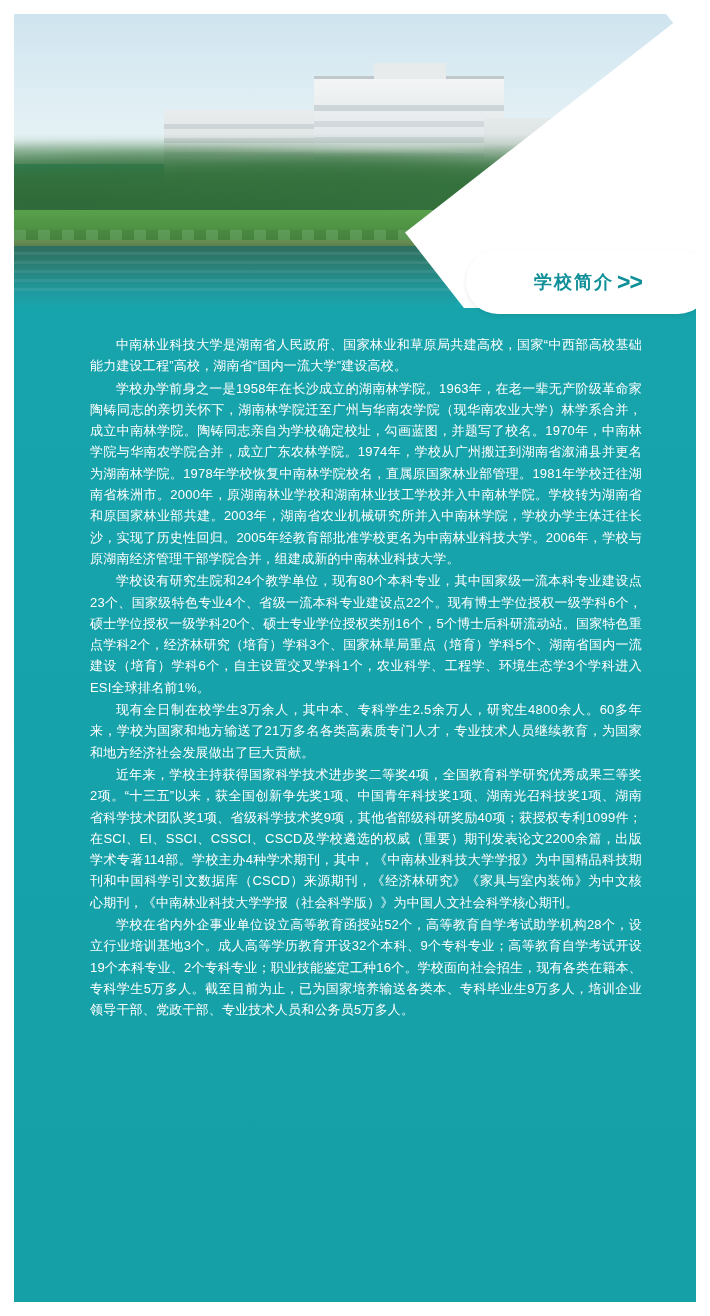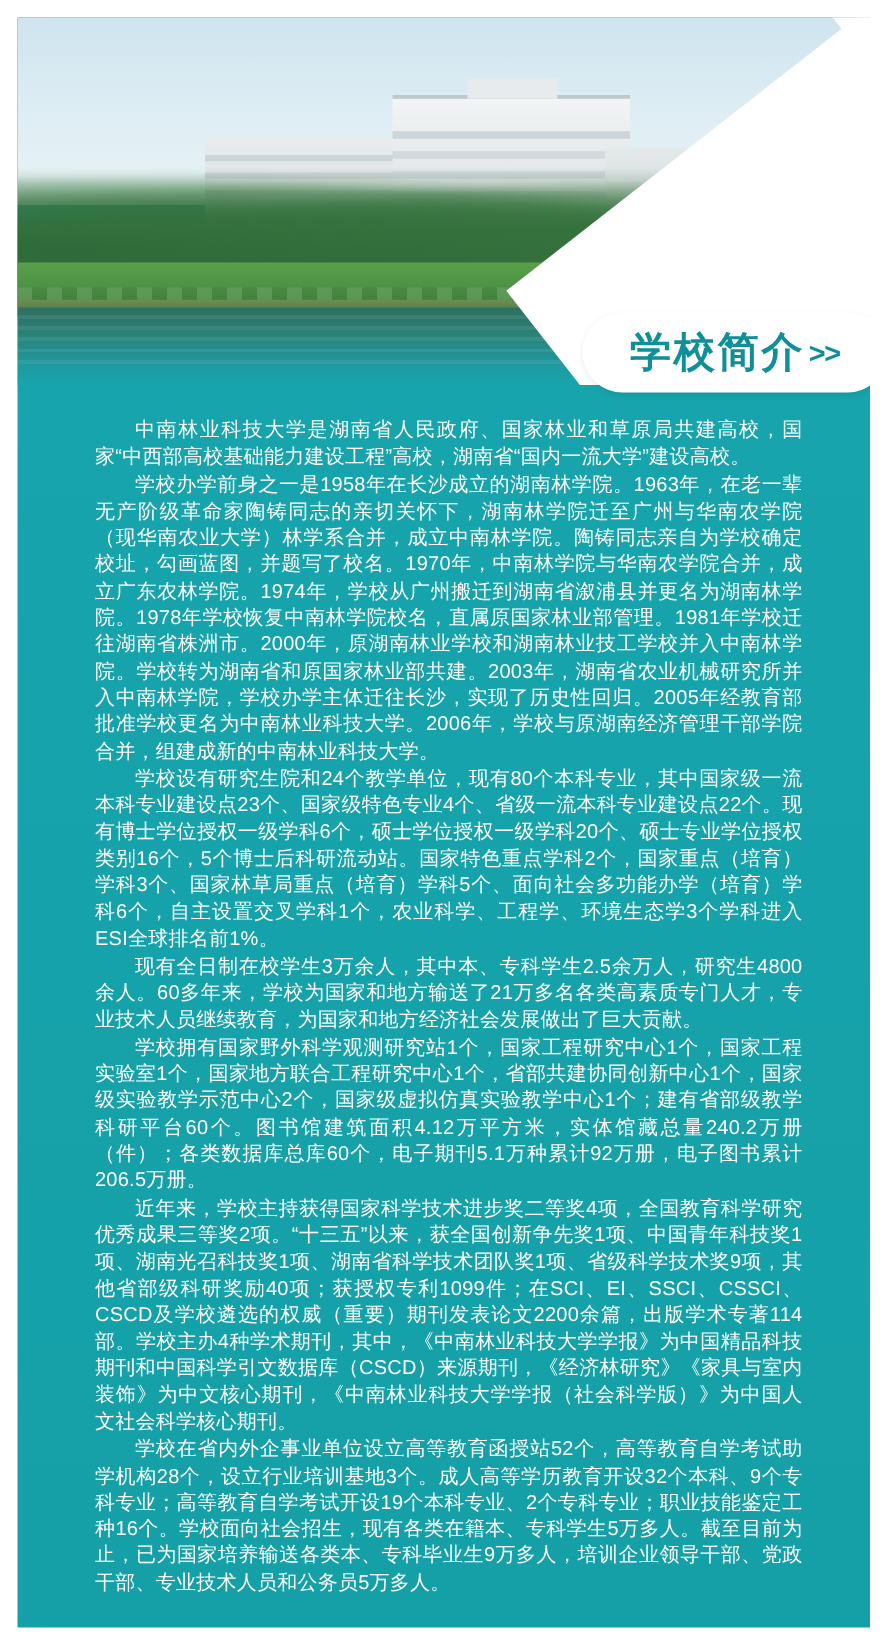--- a/index.html
+++ b/index.html
@@ -163,44 +163,44 @@
     height: 64px;
     border-radius: 32px;
     background: #ffffff;
     box-shadow: 0 2px 5px rgba(0,0,0,0.08);
     display: flex;
     align-items: center;
     justify-content: center;
   }
   #title-badge .t {
     color: #0f8f98;
-    font-size: 33px;
+    font-size: 18px;
     font-weight: bold;
     letter-spacing: 2px;
   }
   #title-badge .arrows {
     color: #0f8f98;
     font-size: 23px;
     font-weight: bold;
     margin-left: 3px;
     letter-spacing: -1px;
   }
   
   #content {
     position: absolute;
     left: 0;
     top: 320px;
     width: 682px;
     padding: 0 54px 0 58px;
     box-sizing: border-box;
   }
   #content p {
-    margin: 0 0 1px 4px;
+    margin: 0 0 1px 18px;
     color: #ffffff;
-    font-size: 16px;
+    font-size: 13px;
     line-height: 21.3px;
     text-align: justify;
     text-indent: 2em;
     letter-spacing: 0.2px;
     font-family: "Liberation Sans", sans-serif;
   }
 </style>
 </head>
 <body>
 
@@ -222,21 +222,20 @@
     </div>
 
     <div id="title-badge">
       <span class="t">学校简介</span>
       <span class="arrows">&gt;&gt;</span>
     </div>
 
     <div id="content">
       <p>中南林业科技大学是湖南省人民政府、国家林业和草原局共建高校，国家“中西部高校基础能力建设工程”高校，湖南省“国内一流大学”建设高校。</p>
       <p>学校办学前身之一是1958年在长沙成立的湖南林学院。1963年，在老一辈无产阶级革命家陶铸同志的亲切关怀下，湖南林学院迁至广州与华南农学院（现华南农业大学）林学系合并，成立中南林学院。陶铸同志亲自为学校确定校址，勾画蓝图，并题写了校名。1970年，中南林学院与华南农学院合并，成立广东农林学院。1974年，学校从广州搬迁到湖南省溆浦县并更名为湖南林学院。1978年学校恢复中南林学院校名，直属原国家林业部管理。1981年学校迁往湖南省株洲市。2000年，原湖南林业学校和湖南林业技工学校并入中南林学院。学校转为湖南省和原国家林业部共建。2003年，湖南省农业机械研究所并入中南林学院，学校办学主体迁往长沙，实现了历史性回归。2005年经教育部批准学校更名为中南林业科技大学。2006年，学校与原湖南经济管理干部学院合并，组建成新的中南林业科技大学。</p>
-      <p>学校设有研究生院和24个教学单位，现有80个本科专业，其中国家级一流本科专业建设点23个、国家级特色专业4个、省级一流本科专业建设点22个。现有博士学位授权一级学科6个，硕士学位授权一级学科20个、硕士专业学位授权类别16个，5个博士后科研流动站。国家特色重点学科2个，国家重点（培育）学科3个、国家林草局重点（培育）学科5个、面向社会多功能办学（培育）学科6个，自主设置交叉学科1个，农业科学、工程学、环境生态学3个学科进入ESI全球排名前1%。</p>
+      <p>学校设有研究生院和24个教学单位，现有80个本科专业，其中国家级一流本科专业建设点23个、国家级特色专业4个、省级一流本科专业建设点22个。现有博士学位授权一级学科6个，硕士学位授权一级学科20个、硕士专业学位授权类别16个，5个博士后科研流动站。国家特色重点学科2个，经济林研究（培育）学科3个、国家林草局重点（培育）学科5个、湖南省国内一流建设（培育）学科6个，自主设置交叉学科1个，农业科学、工程学、环境生态学3个学科进入ESI全球排名前1%。</p>
       <p>现有全日制在校学生3万余人，其中本、专科学生2.5余万人，研究生4800余人。60多年来，学校为国家和地方输送了21万多名各类高素质专门人才，专业技术人员继续教育，为国家和地方经济社会发展做出了巨大贡献。</p>
-      <p>学校拥有国家野外科学观测研究站1个，国家工程研究中心1个，国家工程实验室1个，国家地方联合工程研究中心1个，省部共建协同创新中心1个，国家级实验教学示范中心2个，国家级虚拟仿真实验教学中心1个；建有省部级教学科研平台60个。图书馆建筑面积4.12万平方米，实体馆藏总量240.2万册（件）；各类数据库总库60个，电子期刊5.1万种累计92万册，电子图书累计206.5万册。</p>
       <p>近年来，学校主持获得国家科学技术进步奖二等奖4项，全国教育科学研究优秀成果三等奖2项。“十三五”以来，获全国创新争先奖1项、中国青年科技奖1项、湖南光召科技奖1项、湖南省科学技术团队奖1项、省级科学技术奖9项，其他省部级科研奖励40项；获授权专利1099件；在SCI、EI、SSCI、CSSCI、CSCD及学校遴选的权威（重要）期刊发表论文2200余篇，出版学术专著114部。学校主办4种学术期刊，其中，《中南林业科技大学学报》为中国精品科技期刊和中国科学引文数据库（CSCD）来源期刊，《经济林研究》《家具与室内装饰》为中文核心期刊，《中南林业科技大学学报（社会科学版）》为中国人文社会科学核心期刊。</p>
       <p>学校在省内外企事业单位设立高等教育函授站52个，高等教育自学考试助学机构28个，设立行业培训基地3个。成人高等学历教育开设32个本科、9个专科专业；高等教育自学考试开设19个本科专业、2个专科专业；职业技能鉴定工种16个。学校面向社会招生，现有各类在籍本、专科学生5万多人。截至目前为止，已为国家培养输送各类本、专科毕业生9万多人，培训企业领导干部、党政干部、专业技术人员和公务员5万多人。</p>
     </div>
 
   </div>
 </div>
 
 </body></html>

